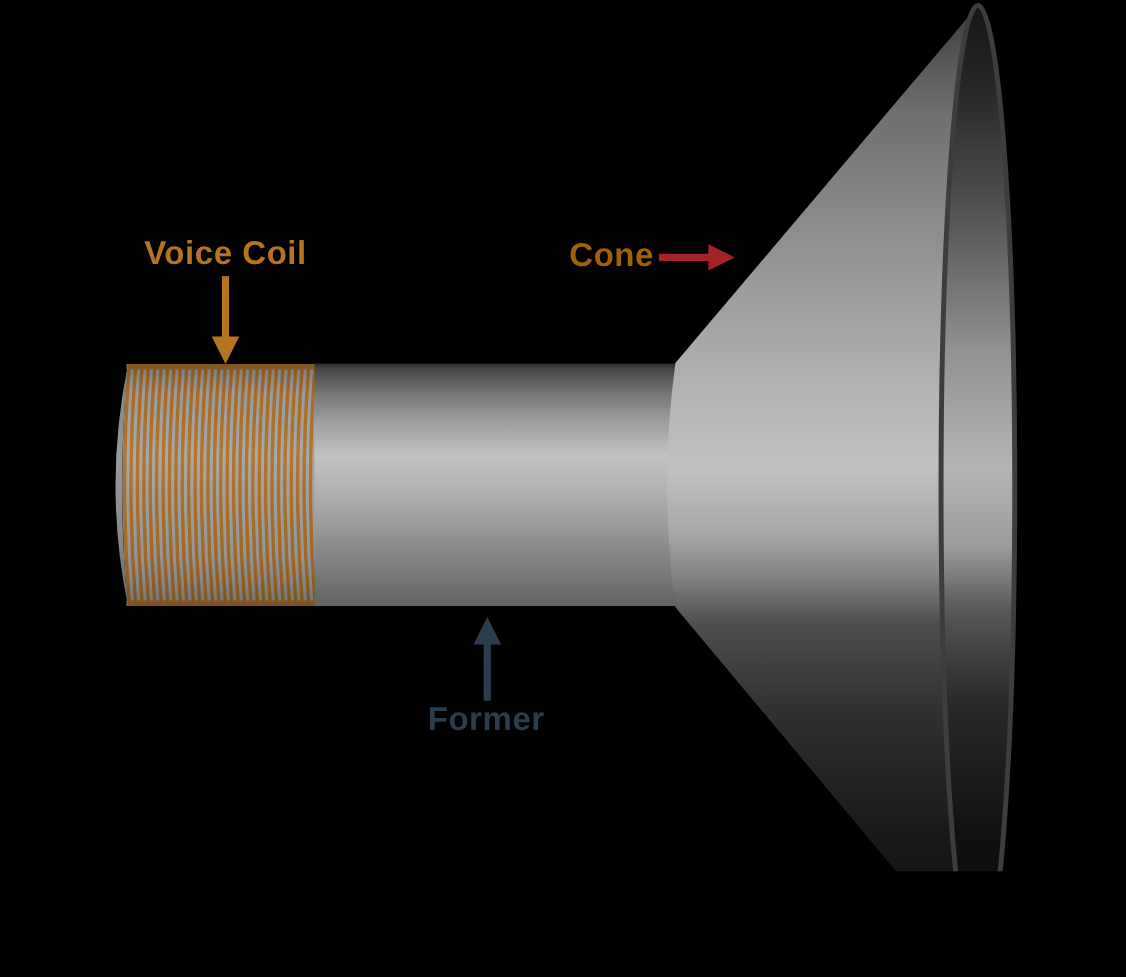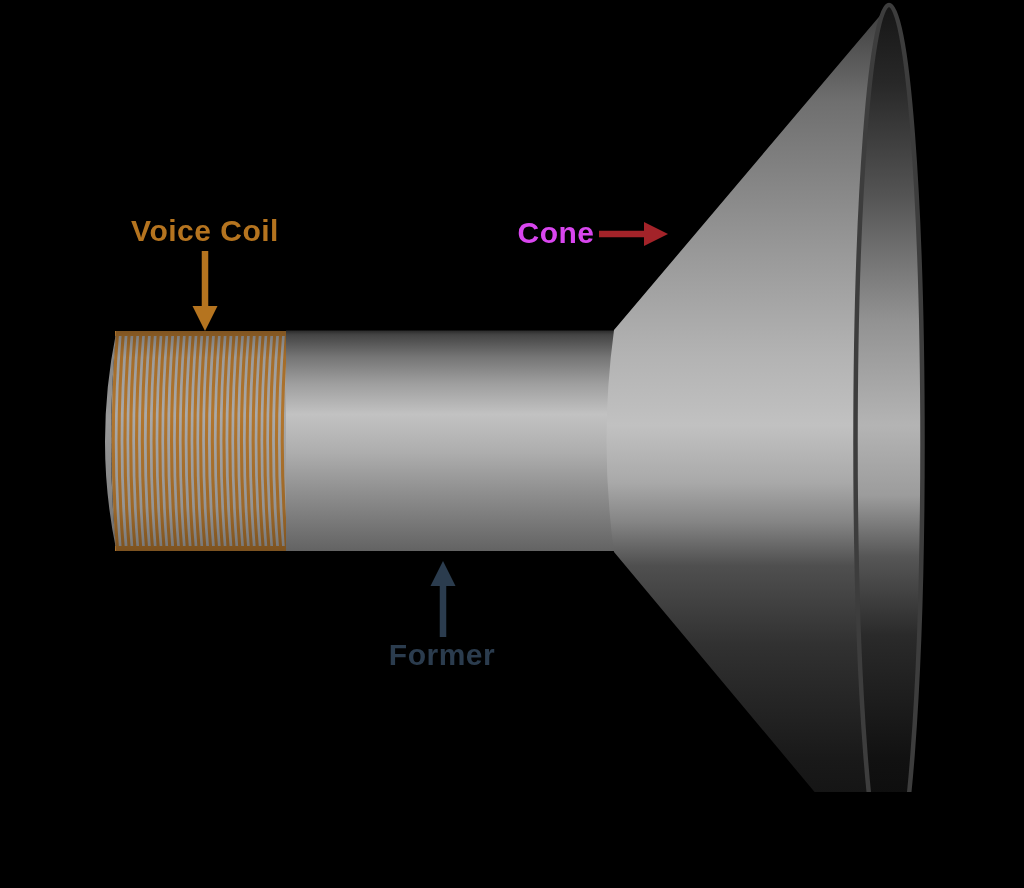--- a/index.html
+++ b/index.html
@@ -140,17 +140,17 @@
     </g>
 
     <g>
       <line x1="443" y1="637" x2="443" y2="583" stroke-width="6.5" stroke="#2b3c4e"></line>
       <polygon points="443,561 430.5,586 455.5,586" fill="#2b3c4e"></polygon>
     </g>
   </svg>
 
   <div class="part-label" style="left: 205px; top: 231px; color: rgb(181, 116, 31);">Voice Coil</div>
 
-  <div class="part-label" style="left: 556px; top: 233px; color: #d946ef;">Cone</div>
+  <div class="part-label" style="left: 556px; top: 233px; color: #a16207;">Cone</div>
 
   <div class="part-label" style="left: 442px; top: 655px; color: rgb(43, 60, 78); text-align: right;">Former</div>
 
 </div>
 
 </body></html>

